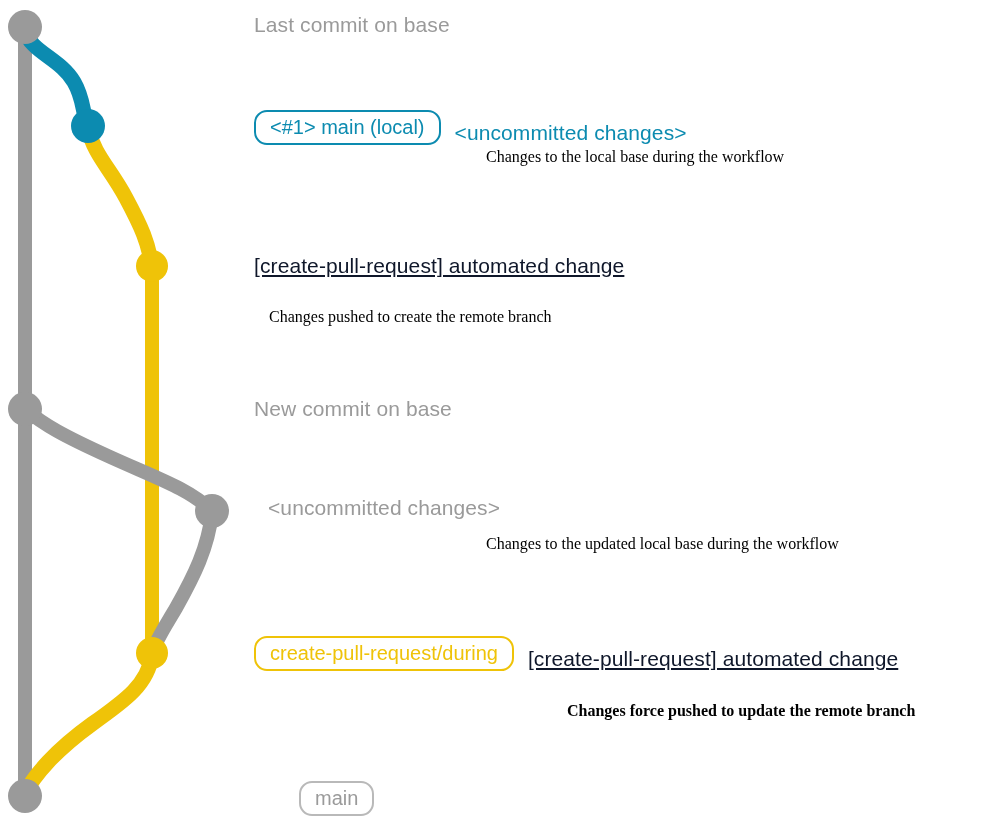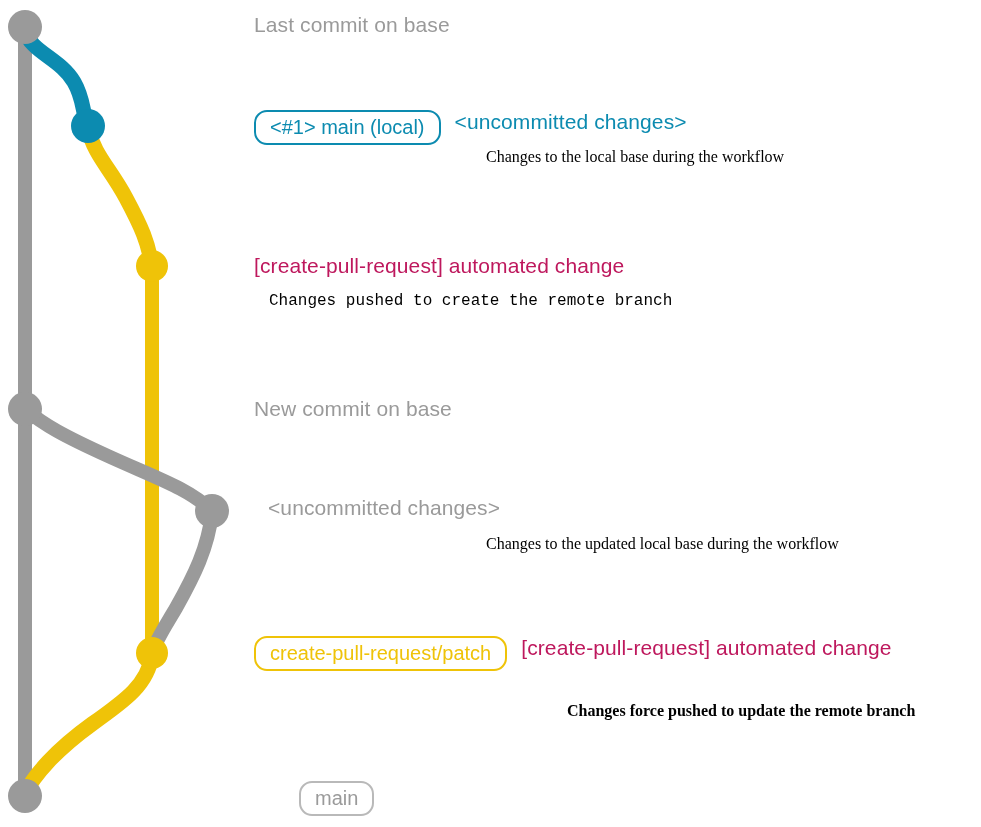--- a/index.html
+++ b/index.html
@@ -18,21 +18,21 @@
   #graph {
     position: absolute;
     left: 0;
     top: 0;
     width: 981px;
     height: 827px;
   }
   .row {
     position: absolute;
     display: flex;
-    align-items: flex-start;
+    align-items: flex-end;
     white-space: nowrap;
   }
   .pill {
     display: inline-block;
     border: 2px solid #999999;
     border-radius: 13px;
     padding: 4px 14px 5px 14px;
     font-size: 20px;
     line-height: 22px;
     color: #999999;
@@ -42,21 +42,21 @@
   .pill.blue  { border-color: #0c8bb0; color: #0c8bb0; }
   .pill.gold  { border-color: #efc308; color: #efc308; }
   .pill.gray  { border-color: #b9b9b9; color: #9a9a9a; }
   .headline {
     font-size: 21px;
     line-height: 24px;
     letter-spacing: 0.1px;
   }
   .headline.gray  { color: #9a9a9a; }
   .headline.blue  { color: #0c8bb0; }
-  .headline.gold  { color: #be185d; }
+  .headline.gold  { color: #0f172a; text-decoration: underline; }
   .subline {
     position: absolute;
     font-family: "Liberation Serif", serif;
     font-size: 16px;
     line-height: 22px;
     color: #000000;
     white-space: nowrap;
   }
   .gap-md { width: 14px; }
 </style>
@@ -95,34 +95,34 @@
 <div class="row" style="left:254px; top:110px;">
   <span class="pill blue">&lt;#1&gt; main (local)</span>
   <span class="gap-md"></span>
   <span class="headline blue">&lt;uncommitted changes&gt;</span>
 </div>
 <div class="subline" style="left:486px; top:146px;">Changes to the local base during the workflow</div>
 
 <div class="row" style="left:254px; top:254px;">
   <span class="headline gold">[create-pull-request] automated change</span>
 </div>
-<div class="subline" style="left:269px; top:290px;font-family:Liberation Mono, monospace;">Changes pushed to create the remote branch</div>
+<div class="subline" style="left:269px; top:306px;">Changes pushed to create the remote branch</div>
 
 <div class="row" style="left:254px; top:397px;">
   <span class="headline gray">New commit on base</span>
 </div>
 
 <div class="row" style="left:254px; top:496px;">
   <span class="gap-md"></span>
   <span class="headline gray">&lt;uncommitted changes&gt;</span>
 </div>
 <div class="subline" style="left:486px; top:533px;">Changes to the updated local base during the workflow</div>
 
 <div class="row" style="left:254px; top:636px;">
-  <span class="pill gold">create-pull-request/patch</span>
+  <span class="pill gold">create-pull-request/during</span>
   <span class="gap-md"></span>
   <span class="headline gold">[create-pull-request] automated change</span>
 </div>
 <div class="subline" style="left:567px; top:700px;font-weight:bold;">Changes force pushed to update the remote branch</div>
 
 <div class="row" style="left:258px; top:781px;padding-left:41px;">
   <span class="pill gray">main</span>
   <span class="gap-md"></span>
 </div>
 

